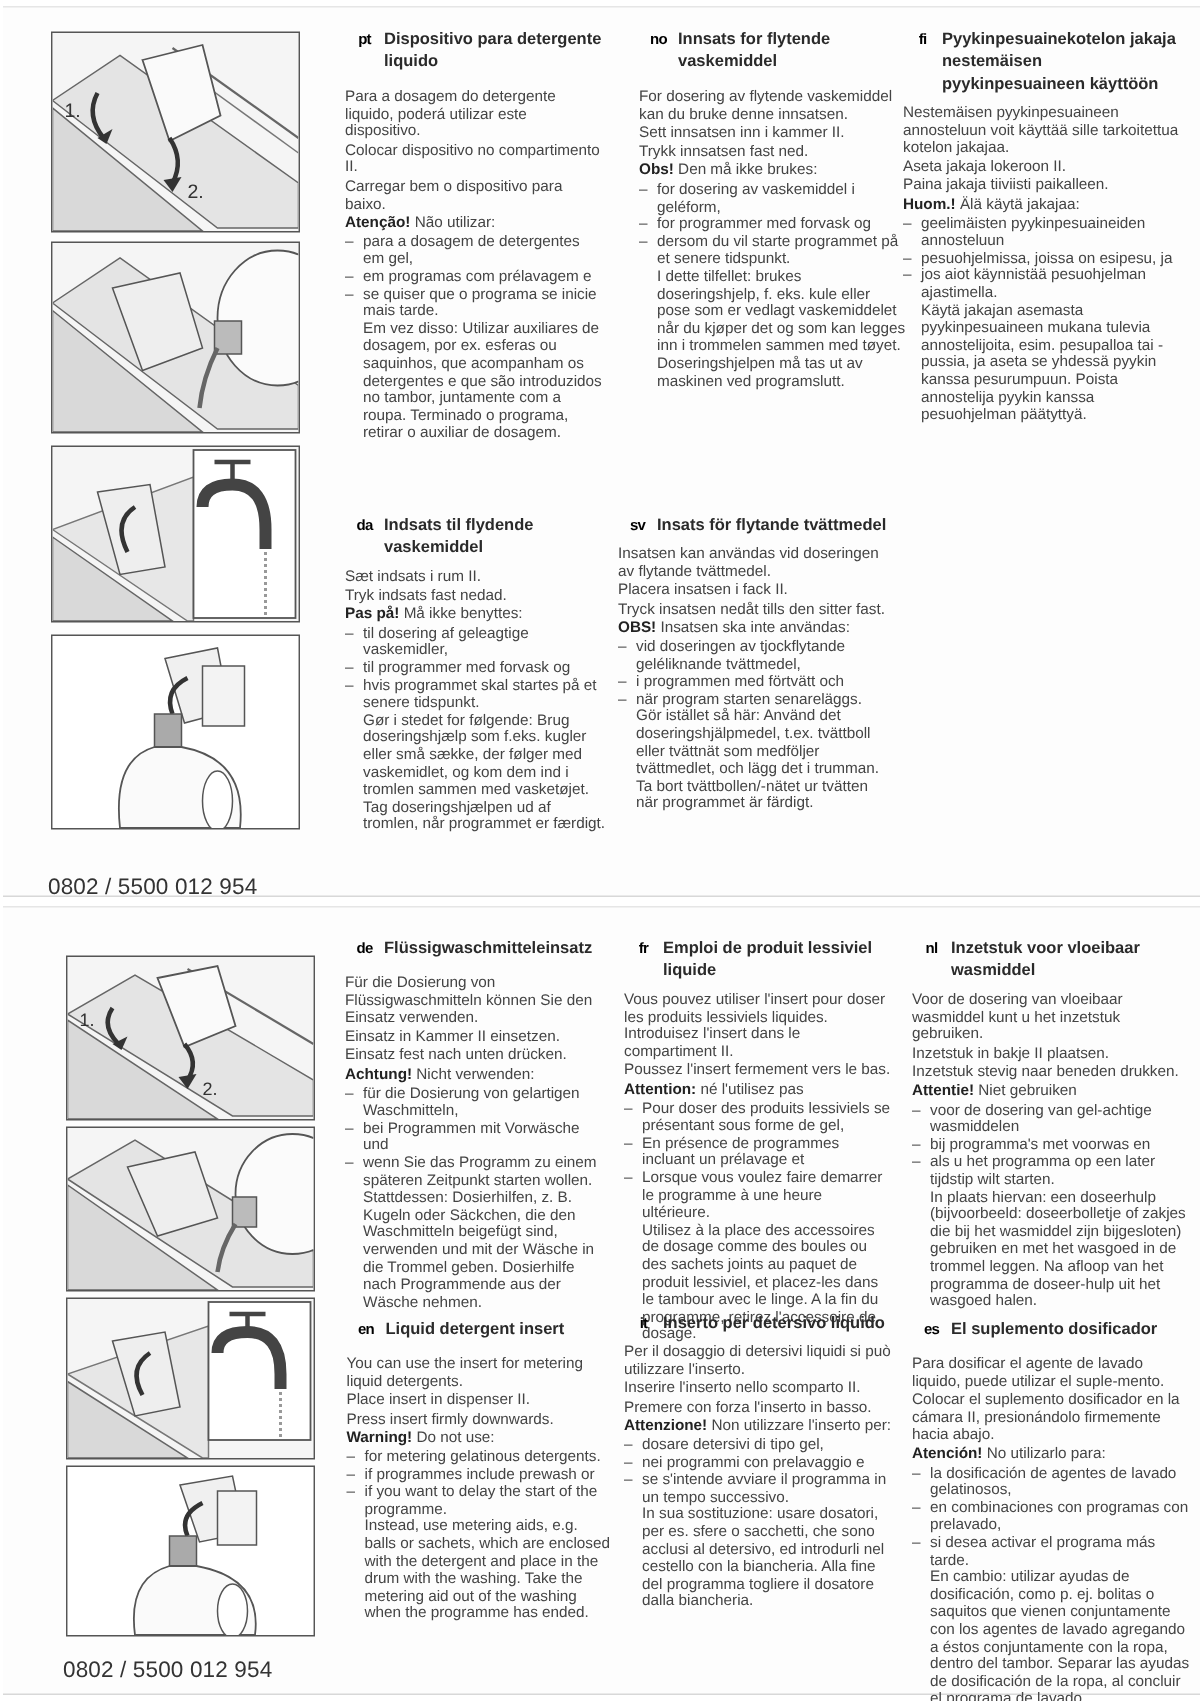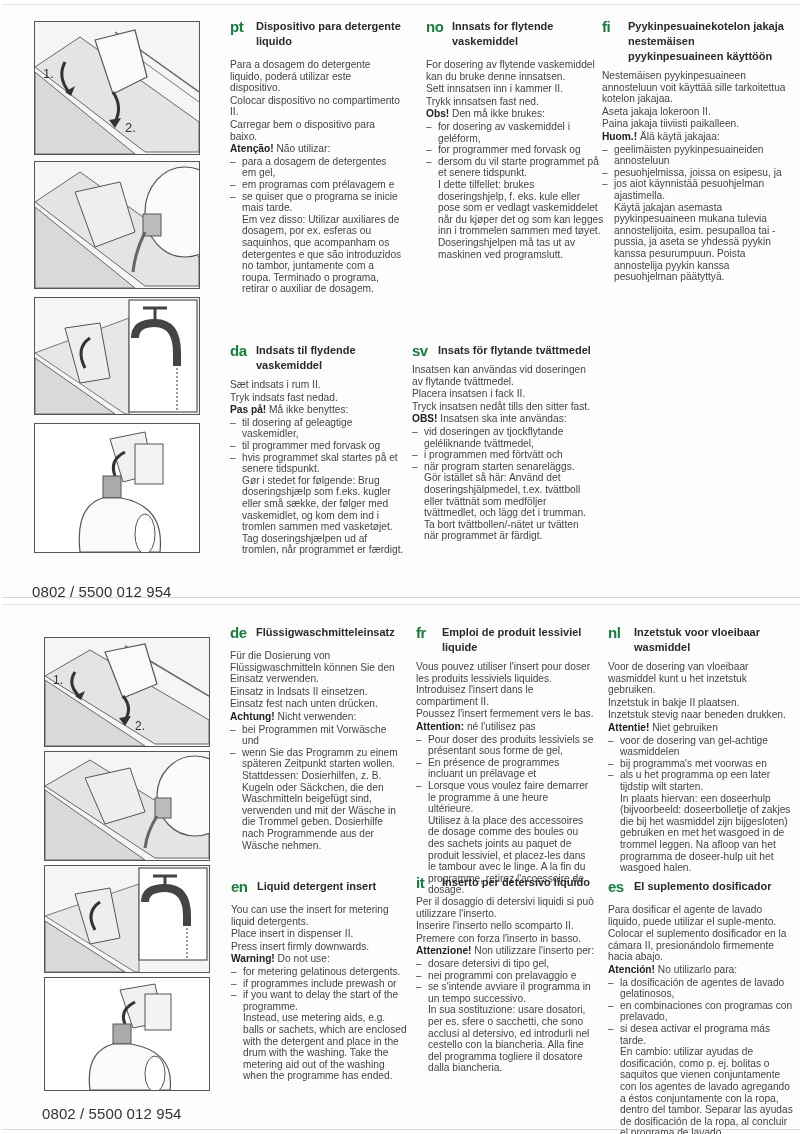--- a/index.html
+++ b/index.html
@@ -10,21 +10,21 @@
     #page1 { top: 4px; height: 592px; }
     #page2 { top: 604px; height: 524px; }
 
     .illus-col { position: absolute; left: 0; top: 0; width: 210px; height: 100%; }
     .panel { position: absolute; border: 1.5px solid #555; background: #f7f7f7; overflow: hidden; }
     .panel svg { width: 100%; height: 100%; display: block; }
     .footer-code { position: absolute; font-size: 15px; color: #333; letter-spacing: 0.1px; }
 
     .section { position: absolute; font-size: 10.2px; line-height: 11.6px; color: #444; }
     .sec-head { display: flex; align-items: flex-start; margin-bottom: 6px; }
-    .lang { font-weight: bold; font-size: 15px; line-height: 15px; width: 26px; flex: none; color: #15803d; letter-spacing: -0.5px; }
+    .lang { font-weight: bold; font-size: 10px; line-height: 15px; width: 26px; flex: none; color: #000000; letter-spacing: -0.5px; text-align: center; }
     .title { font-weight: bold; font-size: 11px; line-height: 15px; color: #2a2a2a; }
     .sec-body p { margin: 0 0 1px 0; }
     .warn b { color: #222; }
     ul.items { list-style: none; margin: 0; padding: 0; }
     ul.items li { position: relative; padding-left: 12px; }
     ul.items li::before { content: "–"; position: absolute; left: 0; top: 0; }
     .instead { padding-left: 12px; }
   </style>
 </head>
 <body>
@@ -237,24 +237,25 @@
     <div class="footer-code" style="left:40px;top:500px;">0802 / 5500 012 954</div>
   </div>
 
   <div class="section" style="left:228px;top:20px;width:176px;">
     <div class="sec-head">
         <span class="lang">de</span>
         <span class="title">Flüssigwaschmitteleinsatz</span>
       </div>
     <div class="sec-body" style="margin-top:10px;">
       <p>Für die Dosierung von Flüssigwaschmitteln können Sie den Einsatz verwenden.</p>
-      <p>Einsatz in Indsats II einsetzen.</p>
+      <p>Einsatz in Kammer II einsetzen.</p>
       <p>Einsatz fest nach unten drücken.</p>
       <p class="warn"><b>Achtung!</b> <span>Nicht verwenden:</span></p>
       <ul class="items">
+        <li>für die Dosierung von gelartigen Waschmitteln,</li>
         <li>bei Programmen mit Vorwäsche und</li>
         <li>wenn Sie das Programm zu einem späteren Zeitpunkt starten wollen.</li>
       </ul>
       <p class="instead">Stattdessen: Dosierhilfen, z. B. Kugeln oder Säckchen, die den Waschmitteln beigefügt sind, verwenden und mit der Wäsche in die Trommel geben. Dosierhilfe nach Programmende aus der Wäsche nehmen.</p>
     </div>
   </div>
 
   <div class="section" style="left:414px;top:20px;width:180px;">
     <div class="sec-head">
         <span class="lang">fr</span>

